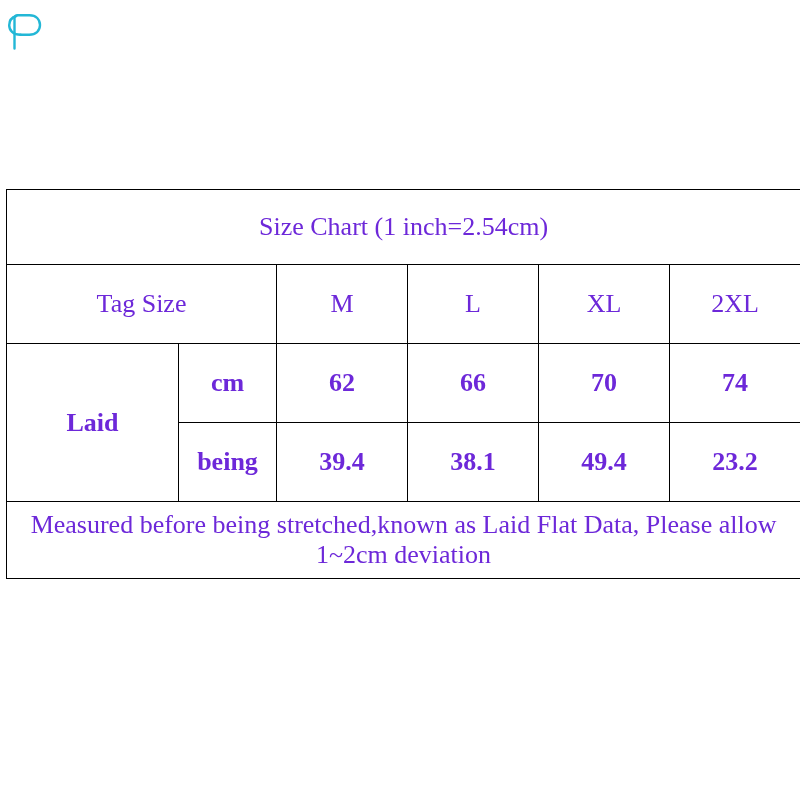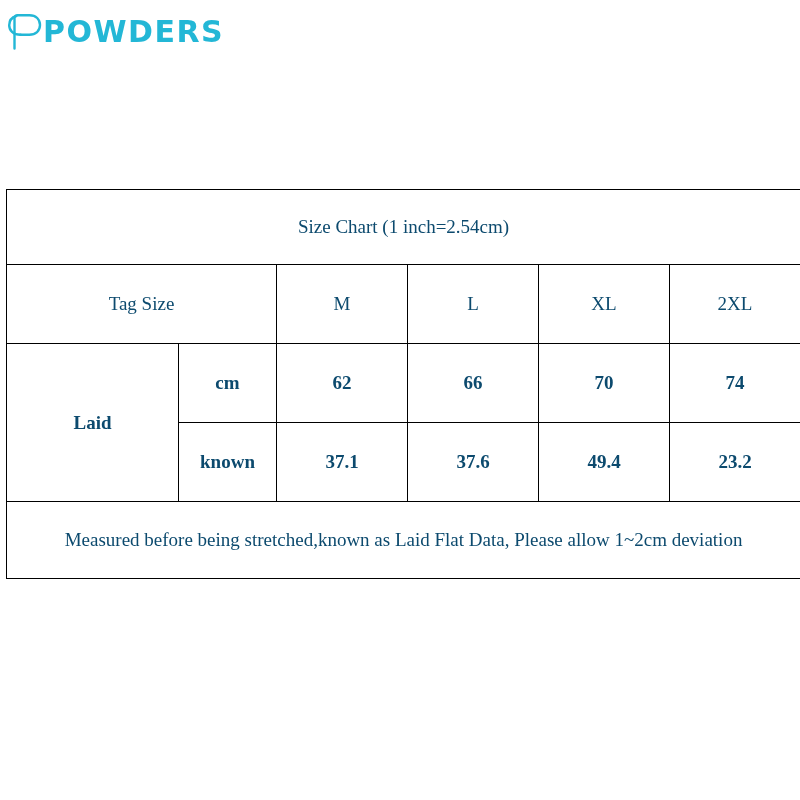--- a/index.html
+++ b/index.html
@@ -50,22 +50,22 @@
   table.size-chart {
     border-collapse: collapse;
     width: 100%;
     table-layout: fixed;
   }
   table.size-chart td {
     border: 1px solid #000000;
     text-align: center;
     vertical-align: middle;
     font-family: "Liberation Serif", serif;
-    font-size: 19px;
-    color: #0c4a6e;
+    font-size: 26px;
+    color: #6d28d9;
     padding: 0;
   }
   .row-title td {
     height: 74px;
     font-size: 19px;
   }
   .row-head td {
     height: 78px;
   }
   .row-data td {
@@ -84,21 +84,20 @@
   .col-size  { width: 131px; }
 </style>
 </head>
 <body>
 
 <div class="brand">
   <svg class="brand-mark" viewBox="0 0 34 36" aria-hidden="true">
     <path d="M6.5 34.5 L6.5 4.0 C6.5 2.3 7.8 1.2 9.6 1.2 L21.5 1.2 C28.0 1.2 32.0 5.4 32.0 11.0 C32.0 16.8 27.8 20.8 21.2 20.8 L12.5 20.8" fill="none" stroke="#23b7d6" stroke-width="2.4" stroke-linecap="round"></path>
     <path d="M12.5 20.8 C5.0 20.8 1.2 16.2 1.2 11.2 C1.2 6.8 4.0 3.3 8.3 2.0" fill="none" stroke="#23b7d6" stroke-width="2.4" stroke-linecap="round"></path>
   </svg>
-  <span class="brand-text">POWDERS</span>
 </div>
 
 <div class="chart-wrap">
   <table class="size-chart">
     <colgroup>
       <col class="col-label">
         <col class="col-unit">
       <col class="col-size">
         <col class="col-size">
         <col class="col-size">
@@ -117,23 +116,23 @@
       </tr>
       <tr class="row-data">
         <td rowspan="2" class="cell-waist">Laid</td>
         <td>cm</td>
         <td>62</td>
         <td>66</td>
         <td>70</td>
         <td>74</td>
       </tr>
       <tr class="row-data">
-        <td>known</td>
-        <td>37.1</td>
-        <td>37.6</td>
+        <td>being</td>
+        <td>39.4</td>
+        <td>38.1</td>
         <td>49.4</td>
         <td>23.2</td>
       </tr>
       <tr class="row-note">
         <td colspan="6">Measured before being stretched,known as Laid Flat Data, Please allow 1~2cm deviation</td>
       </tr>
     </tbody>
   </table>
 </div>
 

